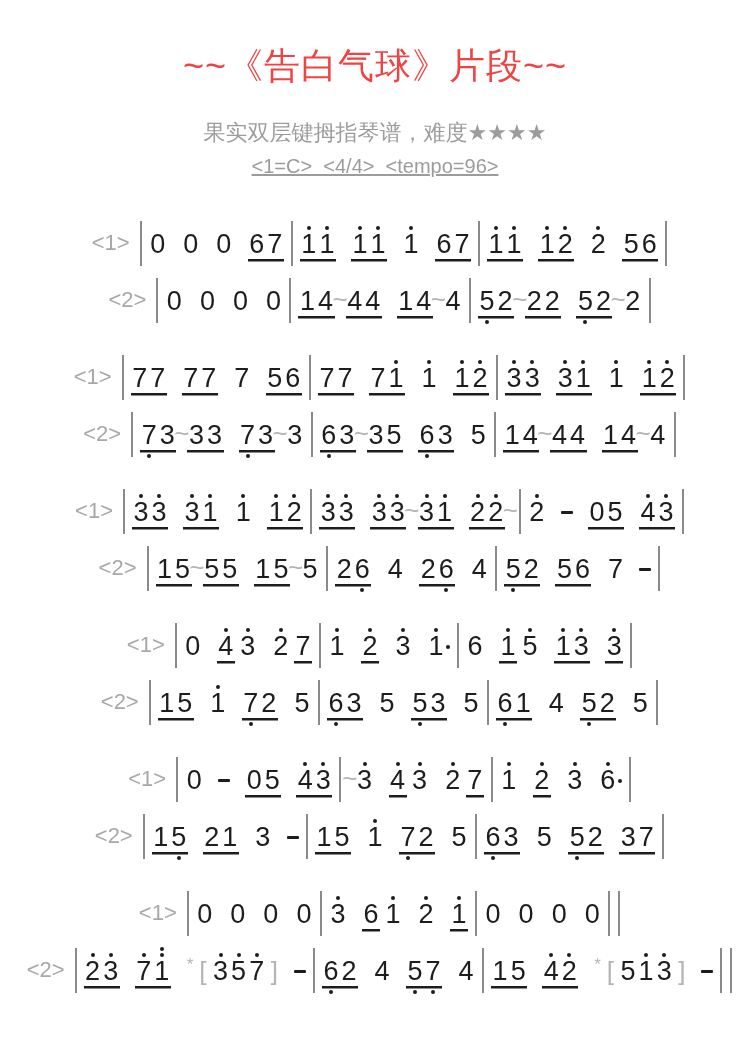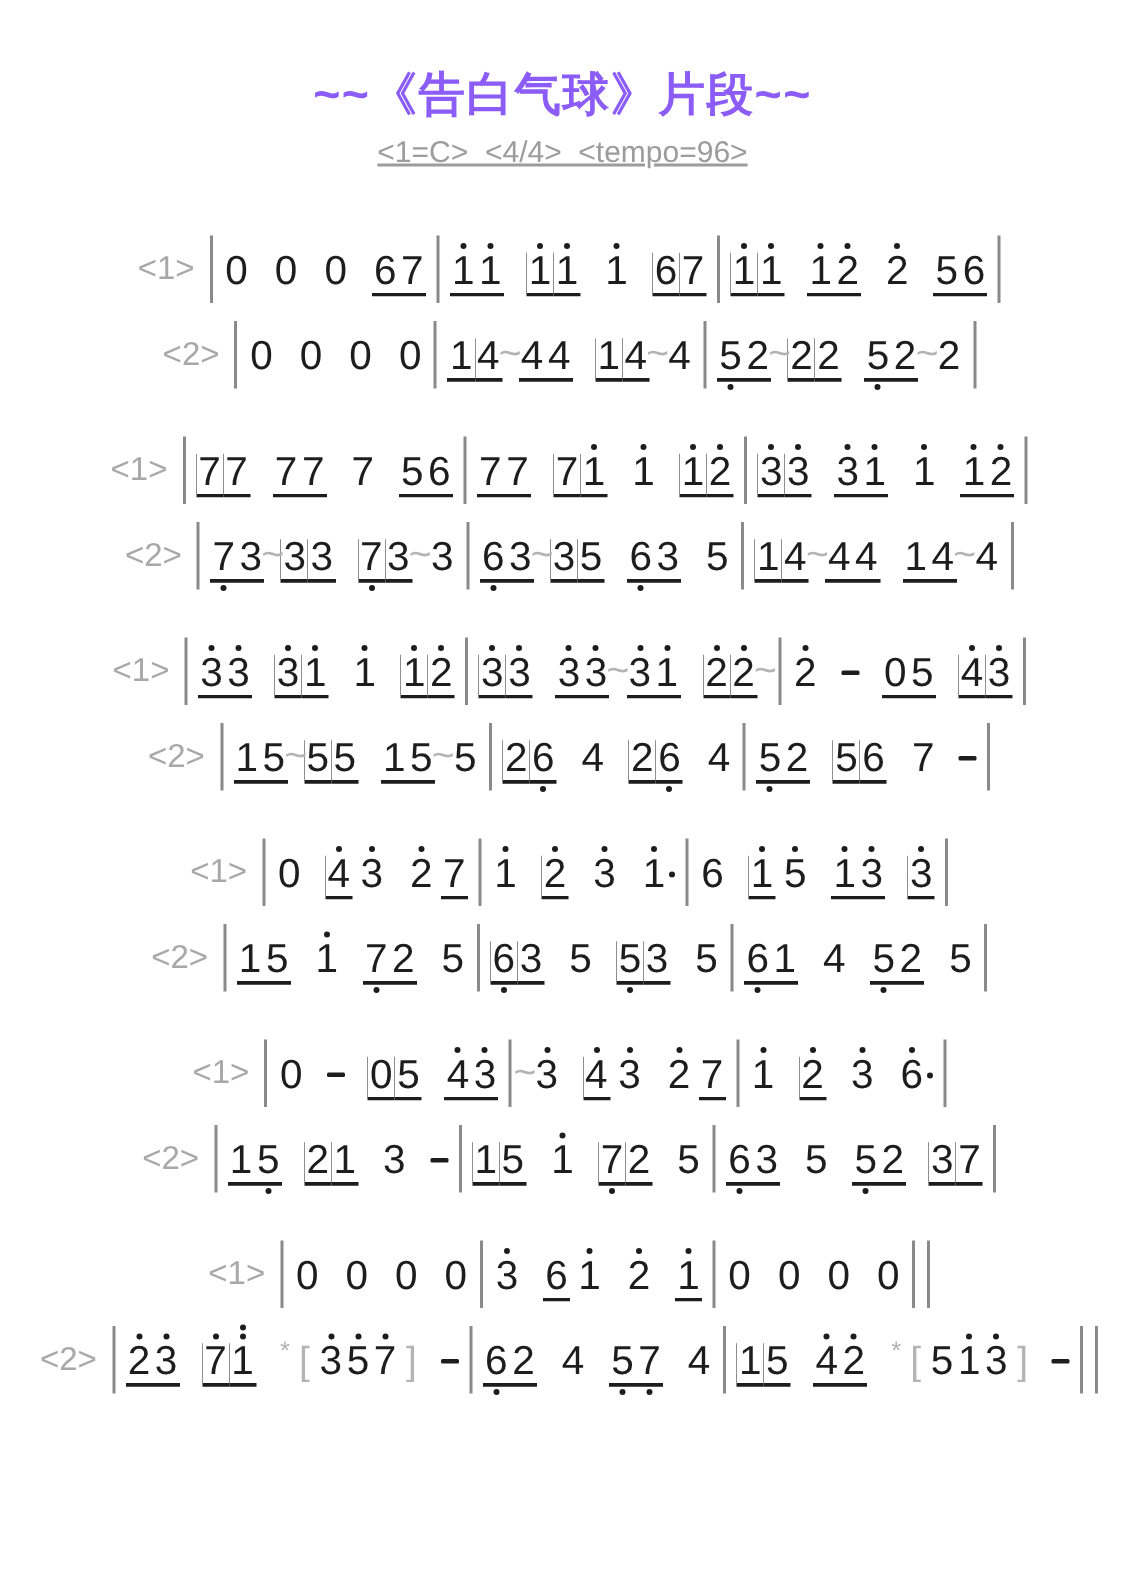--- a/index.html
+++ b/index.html
@@ -1,18 +1,18 @@
 <!DOCTYPE html>
 <html><head>
 <meta charset="utf-8">
 <style>
   html,body{margin:0;padding:0;background:#ffffff;}
   body{width:750px;height:1058px;overflow:hidden;font-family:"Liberation Sans","DejaVu Sans",sans-serif;}
   .header{text-align:center;padding-top:42px;}
-  .title{font-size:31px;font-weight:700;color:#8b5cf6;letter-spacing:1px;}
+  .title{font-size:36px;font-weight:400;color:#ef4444;letter-spacing:1px;}
   .subtitle{margin-top:27px;font-size:22px;color:#9c9c9c;}
   .meta{margin-top:7px;font-size:20px;color:#9c9c9c;white-space:pre;text-decoration:underline;}
   .score{margin-top:40px;}
   .system{margin-bottom:27px;}
   .line{display:flex;align-items:center;justify-content:center;margin-bottom:7px;}
   .vlabel{color:#a8a8a8;font-size:22px;min-width:48px;text-align:right;margin-right:9px;}
   .bar{width:2px;height:45px;background:#8a8a8a;margin:0 1px;flex:none;}
   .bar.b2{margin-left:7px;}
   .measure{display:inline-flex;align-items:center;gap:15px;padding:0 6px;}
   .beat{display:inline-flex;align-items:center;gap:4px;}
@@ -30,20 +30,21 @@
   .ast{font-size:17px;color:#b4b4b4;transform:translateY(-7px);padding:0 1px;}
   .br{font-size:26px;color:#b4b4b4;font-weight:300;padding:0 1px;}
   .dashl{width:12px;height:2.5px;background:#1d1d1d;border-radius:1px;}
   .aug-a{margin-left:1px;}
 </style>
 </head>
 <body>
 
 <div class="header">
   <div class="title">~~《告白气球》片段~~</div>
+  <div class="subtitle">果实双层键拇指琴谱，难度★★★★</div>
   <div class="meta">&lt;1=C&gt;  &lt;4/4&gt;  &lt;tempo=96&gt;</div>
 </div>
 
 <div class="score">
     <div class="system">
       <div class="line">
         <span class="vlabel">&lt;1&gt;</span>
         <span class="bar"></span>
         <span class="measure">
           <span class="beat">

